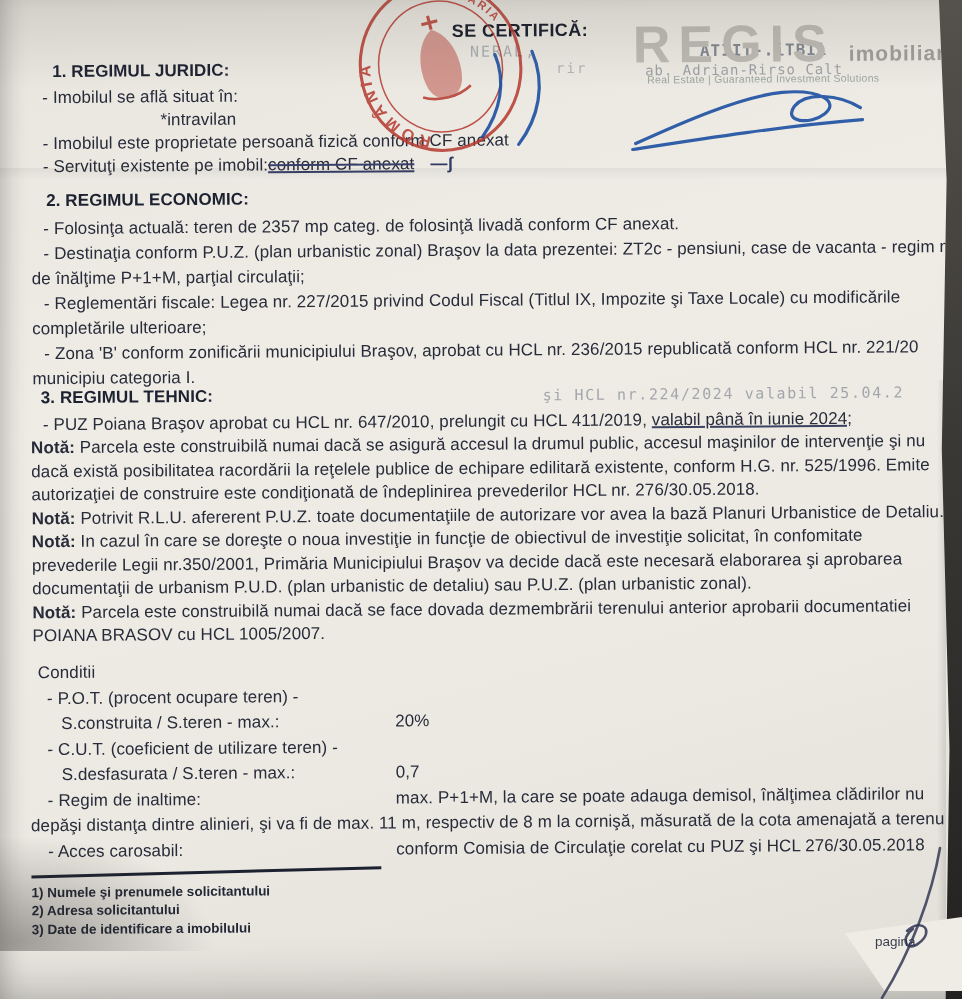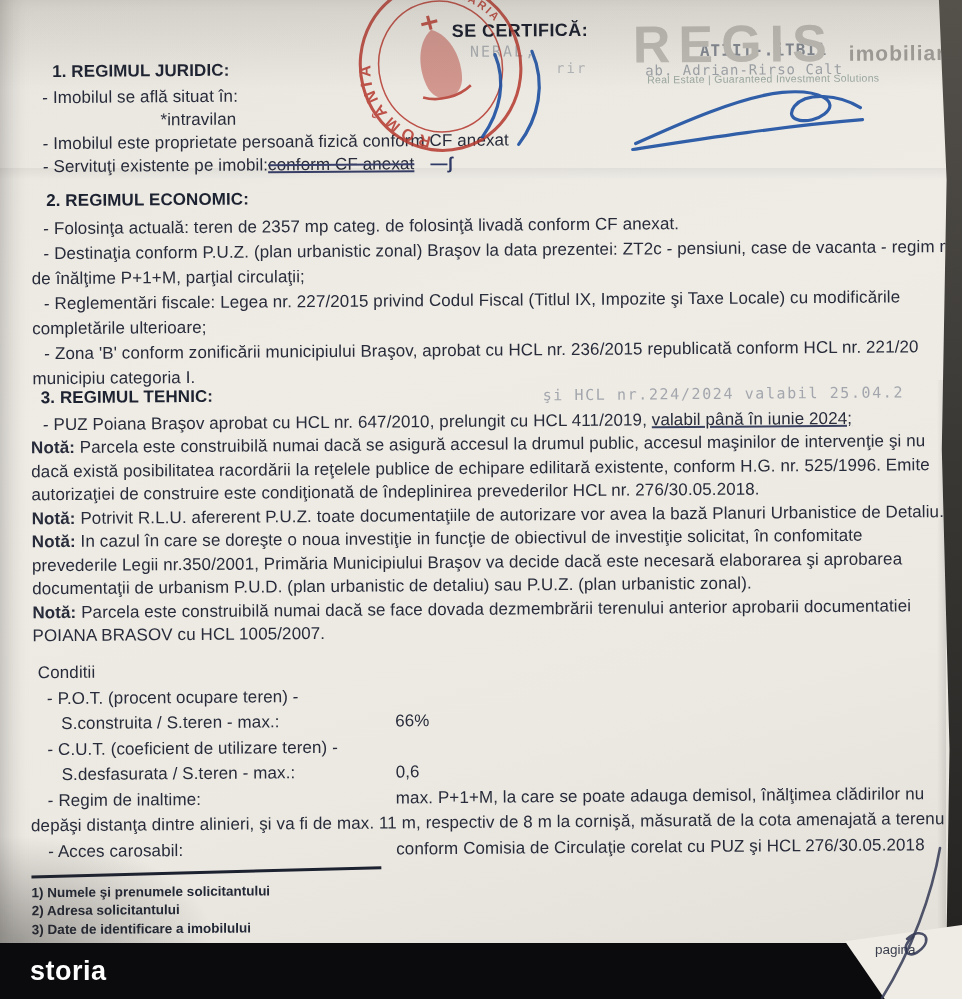--- a/index.html
+++ b/index.html
@@ -45,21 +45,21 @@
   .footnotes{position:absolute;left:25px;top:872px;}
   .rule{width:350px;height:2.5px;background:#1d2230;transform:rotate(-1.1deg);margin-bottom:9px;}
   .fn{font-size:13.5px;font-weight:600;line-height:18.5px;color:#232836;white-space:nowrap;}
   .shade{position:absolute;pointer-events:none;z-index:4;}
   .shade-top{top:0;left:0;right:0;height:90px;background:linear-gradient(180deg,rgba(90,85,75,.16),rgba(0,0,0,0));}
   .shade-mid{top:168px;left:0;right:0;height:12px;background:linear-gradient(180deg,rgba(0,0,0,.05),rgba(0,0,0,0));}
   .shade-crease{top:380px;bottom:60px;right:16px;width:9px;background:linear-gradient(90deg,rgba(0,0,0,0),rgba(0,0,0,.10));}
   .shade-bl{left:0;bottom:48px;width:240px;height:130px;background:radial-gradient(ellipse at 8% 92%,rgba(40,38,34,.38),rgba(0,0,0,0) 62%);}
   .bottom-bar{position:absolute;left:0;right:0;bottom:0;height:56px;background:var(--bar-black,#0b0b0d);z-index:6;display:flex;align-items:center;}
   .storia{margin-left:30px;font-size:27px;font-weight:700;letter-spacing:.5px;color:#ffffff;}
-  .wedge{position:absolute;right:0;bottom:0;width:117px;height:74px;background:#efece6;clip-path:polygon(0 22%,100% 0,100% 100%,34% 100%);z-index:7;}
+  .wedge{position:absolute;right:0;bottom:8px;width:117px;height:74px;background:#efece6;clip-path:polygon(0 22%,100% 0,100% 100%,34% 100%);z-index:7;}
   .pagina{position:absolute;left:30px;top:17px;font-size:13.5px;color:#3a3f4d;}
   .wedge-svg{position:absolute;inset:0;}
   .long-scribble{position:absolute;left:862px;top:842px;z-index:8;}
 </style>
 </head>
 <body>
 
 <div class="screen">
   <div class="paper">
     <div class="doc">
@@ -141,26 +141,26 @@
         <div class="ln"><span class="b">Notă:</span><span> Parcela este construibilă numai dacă se face dovada dezmembrării terenului anterior aprobarii documentatiei</span></div>
         <div class="ln">POIANA BRASOV cu HCL 1005/2007.</div>
       </section>
       <span class="faint f-hcl">şi HCL nr.224/2024 valabil 25.04.2</span>
 
       <section class="sec" style="left:30px;top:660px;--lh:25.5px">
         <div class="ln" style="padding-left:3px">Conditii</div>
         <div class="ln bullet">- P.O.T. (procent ocupare teren) -</div>
         <div class="ln sub rel">
           <span>S.construita / S.teren - max.:</span>
-          <span class="val">66%</span>
+          <span class="val">20%</span>
         </div>
         <div class="ln bullet">- C.U.T. (coeficient de utilizare teren) -</div>
         <div class="ln sub rel">
           <span>S.desfasurata / S.teren - max.:</span>
-          <span class="val">0,6</span>
+          <span class="val">0,7</span>
         </div>
         <div class="ln bullet rel">
           <span>- Regim de inaltime:</span>
           <span class="val">max. P+1+M, la care se poate adauga demisol, înălţimea clădirilor nu</span>
         </div>
         <div class="ln" style="margin-left:-5px">depăşi distanţa dintre alinieri, şi va fi de max. 11 m, respectiv de 8 m la cornişă, măsurată de la cota amenajată a terenu</div>
         <div class="ln bullet rel">
           <span>- Acces carosabil:</span>
           <span class="val">conform Comisia de Circulaţie corelat cu PUZ şi HCL 276/30.05.2018</span>
         </div>
@@ -173,23 +173,20 @@
         <div class="fn">3) Date de identificare a imobilului</div>
       </div>
     </div>
 
     <div class="shade shade-top"></div>
     <div class="shade shade-mid"></div>
     <div class="shade shade-crease"></div>
     <div class="shade shade-bl"></div>
   </div>
 
-  <div class="bottom-bar">
-    <span class="storia">storia</span>
-  </div>
 
   <div class="wedge">
     <span class="pagina">pagina</span>
     <svg class="wedge-svg" width="117" height="74" viewBox="0 0 117 74">
       <g fill="none" stroke="#2e3450" stroke-width="2.5" stroke-linecap="round" opacity="0.85">
         <path d="M62,14 C77,0 90,14 74,26 C62,36 54,22 68,12"></path>
       </g>
     </svg>
   </div>
   <svg class="long-scribble" width="90" height="160" viewBox="0 0 90 160">

